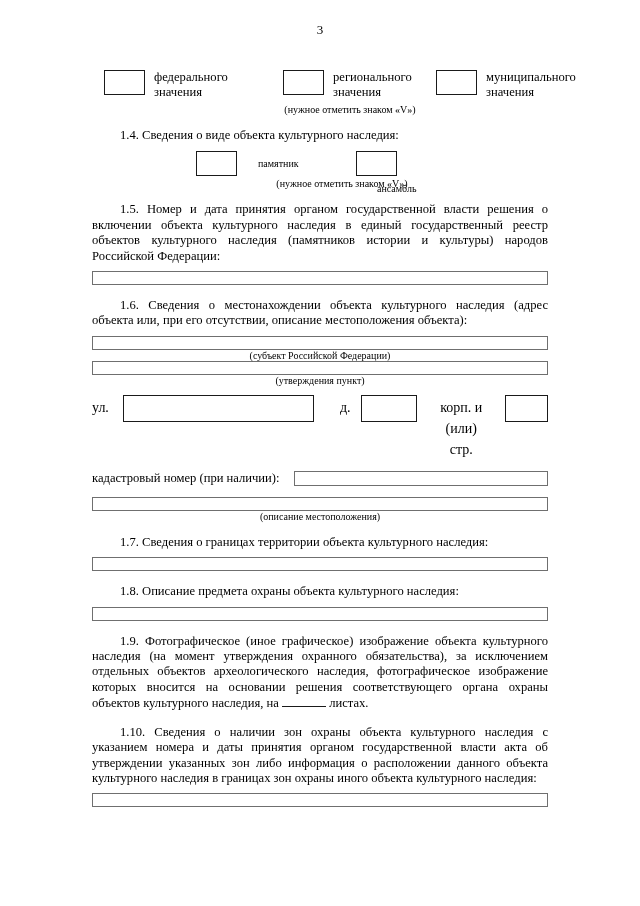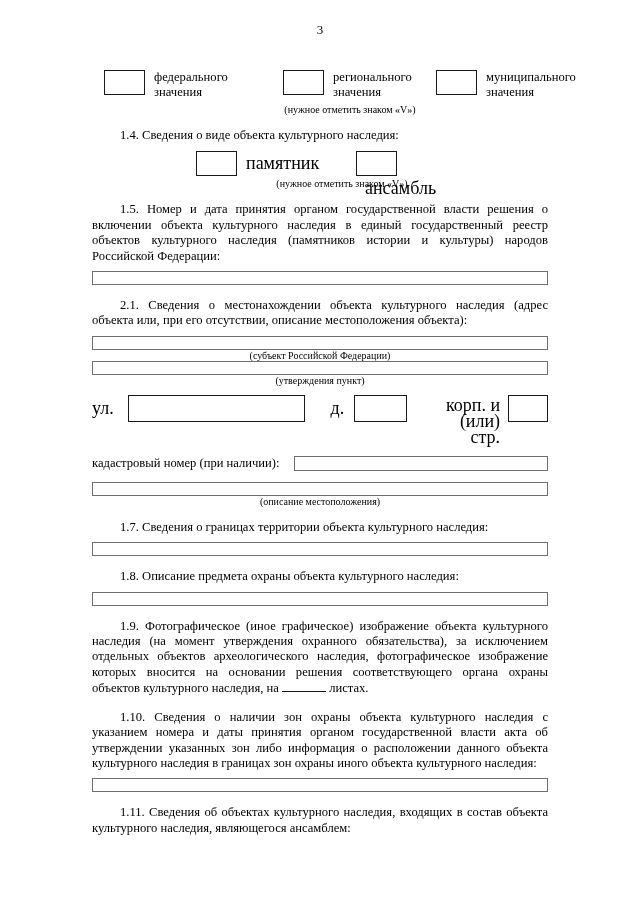--- a/index.html
+++ b/index.html
@@ -67,23 +67,23 @@
     box-sizing: border-box;
     flex: 0 0 auto;
   }
   .cb-label {
     font-size: 12.6px;
     line-height: 15px;
     margin-left: 9px;
     white-space: pre-line;
   }
   .cb-label-inline {
-    font-size: 18px;
+    font-size: 10px;
     line-height: 25px;
-    margin-left: 9px;
+    margin-left: 21px;
     white-space: nowrap;
   }
 
   .caption {
     font-size: 10px;
     line-height: 11px;
     text-align: center;
   }
   .caption-offset-a { margin-left: 60px; }
 
@@ -95,27 +95,27 @@
     box-sizing: border-box;
     width: 100%;
   }
 
   .addr-row {
     display: flex;
     align-items: flex-start;
     margin-top: 9px;
   }
   .addr-label {
-    font-size: 18px;
+    font-size: 14px;
     line-height: 14px;
     white-space: nowrap;
   }
   .addr-label.two-line {
-    text-align: right;
-    line-height: 16px;
+    text-align: center;
+    line-height: 21px;
   }
   .addr-input {
     border: 1px solid #1a1a1a;
     background: #ffffff;
     height: 27px;
     box-sizing: border-box;
   }
   .in-street { width: 205px; margin-left: 14px; }
   .in-house  { width: 61px;  margin-left: 10px; }
   .in-korp   { width: 46px;  margin-left: 8px; }
@@ -196,21 +196,21 @@
     <div class="caption" style="margin-left:44px;">(нужное отметить знаком «V»)</div>
 
     <div class="section-gap"></div>
 
     <p class="para">1.5. Номер и дата принятия органом государственной власти решения о включении объекта культурного наследия в единый государственный реестр объектов культурного наследия (памятников истории и культуры) народов Российской Федерации:</p>
     <div class="small-gap"></div>
     <div class="field-box"></div>
 
     <div class="section-gap"></div>
 
-    <p class="para">2.1. Сведения о местонахождении объекта культурного наследия (адрес объекта или, при его отсутствии, описание местоположения объекта):</p>
+    <p class="para">1.6. Сведения о местонахождении объекта культурного наследия (адрес объекта или, при его отсутствии, описание местоположения объекта):</p>
     <div class="small-gap"></div>
 
     <div class="field-box"></div>
     <div class="caption">(субъект Российской Федерации)</div>
 
     <div class="field-box"></div>
     <div class="caption">(утверждения пункт)</div>
 
     <div class="addr-row">
       <div class="addr-label" style="padding-top:6px;">ул.</div>
@@ -248,16 +248,15 @@
     <p class="para"><span>1.9. Фотографическое (иное графическое) изображение объекта культурного наследия (на момент утверждения охранного обязательства), за исключением отдельных объектов археологического наследия, фотографическое изображение которых вносится на основании решения соответствующего органа охраны объектов культурного наследия, на</span> <span class="blank-line"></span> <span>листах.</span></p>
 
     <div class="section-gap"></div>
 
     <p class="para">1.10. Сведения о наличии зон охраны объекта культурного наследия с указанием номера и даты принятия органом государственной власти акта об утверждении указанных зон либо информация о расположении данного объекта культурного наследия в границах зон охраны иного объекта культурного наследия:</p>
     <div class="small-gap"></div>
     <div class="field-box"></div>
 
     <div class="section-gap"></div>
 
-    <p class="para">1.11. Сведения об объектах культурного наследия, входящих в состав объекта культурного наследия, являющегося ансамблем:</p>
 
   </div>
 </div>
 
 </body></html>

